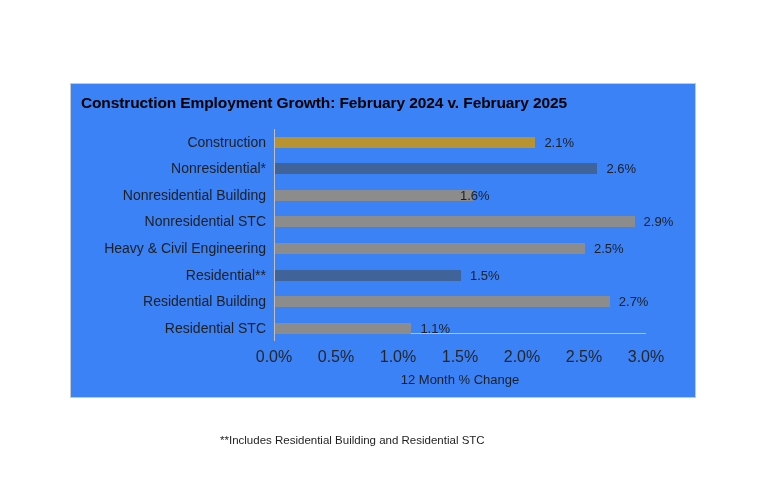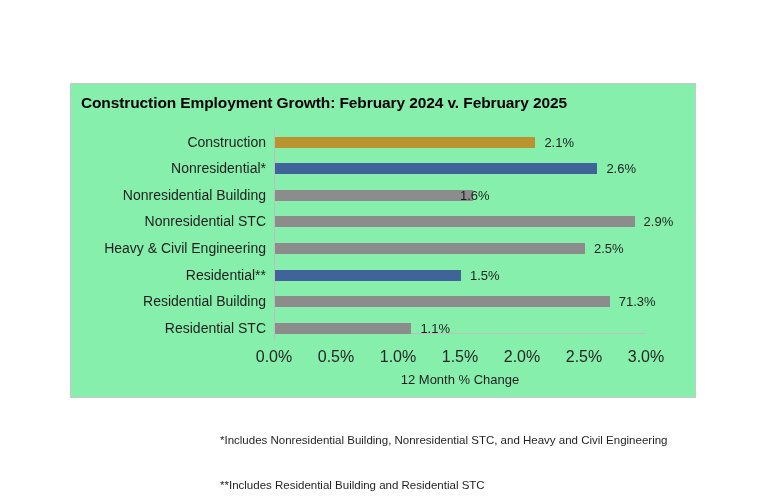--- a/index.html
+++ b/index.html
@@ -1,21 +1,21 @@
 <!DOCTYPE html>
 <html><head>
 <meta charset="utf-8">
 <style>
   * { margin:0; padding:0; box-sizing:border-box; }
   html,body { width:768px; height:498px; background:#ffffff; overflow:hidden;
               font-family:"Liberation Sans", sans-serif; }
   .canvas { position:relative; width:768px; height:498px; background:#ffffff; }
 
   .chart-box { position:absolute; left:70px; top:83px; width:626px; height:315px;
-               border:1px solid #c9c9c9; background:#86efac; }
+               border:1px solid #c9c9c9; background:#3b82f6; }
 
   .chart-title { position:absolute; top:10px; left:0; width:624px; padding-right:118px;
                  text-align:center; font-size:15.5px; font-weight:bold; color:#000000;
                  letter-spacing:-0.1px; }
 
   .plot { position:absolute; left:0; top:0; width:624px; height:313px; }
 
   .y-axis-line { position:absolute; left:203px; top:45px; width:1px; height:212px;
                  background:#bfbfbf; }
   .x-axis-line { position:absolute; left:203px; top:249px; width:372px; height:1px;
@@ -78,21 +78,21 @@
     <span class="val-label" style="left: 523px;">2.5%</span>
   </div>
           <div class="row" style="top: 177.75px;">
     <span class="cat-label">Residential**</span>
     <div class="bar" style="left: 204px; width: 186px; background: rgb(64, 99, 154);"></div>
     <span class="val-label" style="left: 399px;">1.5%</span>
   </div>
           <div class="row" style="top: 204.4px;">
     <span class="cat-label">Residential Building</span>
     <div class="bar" style="left: 204px; width: 334.8px; background: rgb(140, 140, 140);"></div>
-    <span class="val-label" style="left: 547.8px;">71.3%</span>
+    <span class="val-label" style="left: 547.8px;">2.7%</span>
   </div>
           <div class="row" style="top: 231.05px;">
     <span class="cat-label">Residential STC</span>
     <div class="bar" style="left: 204px; width: 136.4px; background: rgb(140, 140, 140);"></div>
     <span class="val-label" style="left: 349.4px;">1.1%</span>
   </div>
         </div>
       <div id="ticks">
           <span class="tick-label" style="left: 178px; top: 264px;">0.0%</span>
           <span class="tick-label" style="left: 240px; top: 264px;">0.5%</span>
@@ -100,17 +100,16 @@
           <span class="tick-label" style="left: 364px; top: 264px;">1.5%</span>
           <span class="tick-label" style="left: 426px; top: 264px;">2.0%</span>
           <span class="tick-label" style="left: 488px; top: 264px;">2.5%</span>
           <span class="tick-label" style="left: 550px; top: 264px;">3.0%</span>
         </div>
       <div class="x-axis-title">12 Month % Change</div>
     </div>
   </div>
 
   <div class="footer-notes">
-    <div>*Includes Nonresidential Building, Nonresidential STC, and Heavy and Civil Engineering</div>
     <div>**Includes Residential Building and Residential STC</div>
   </div>
 
 </div>
 
 </body></html>

